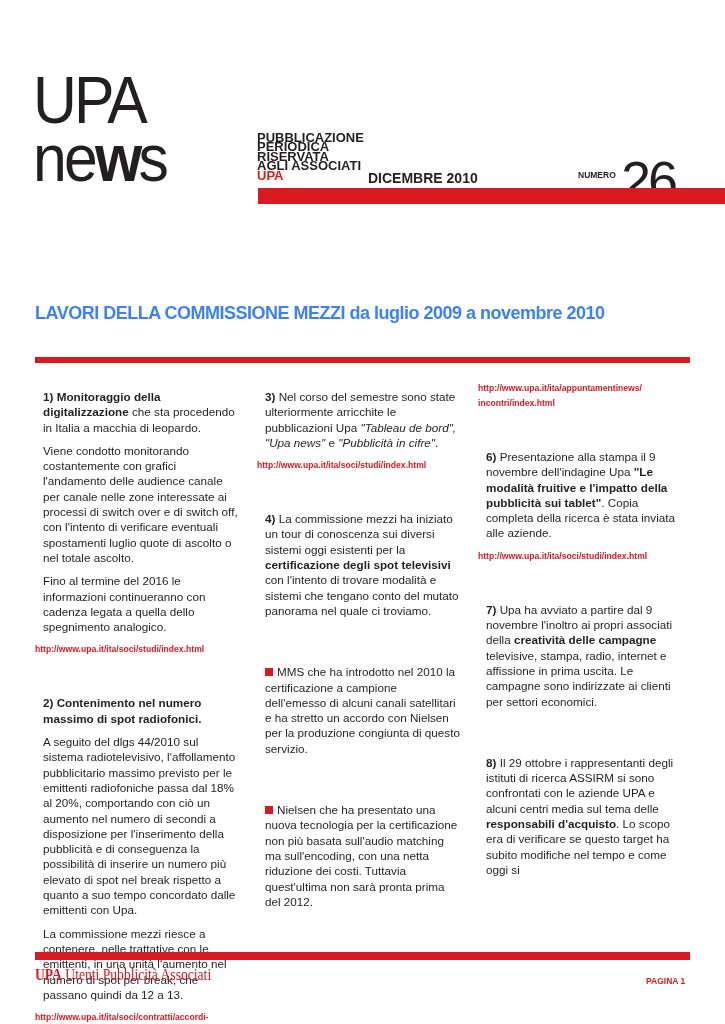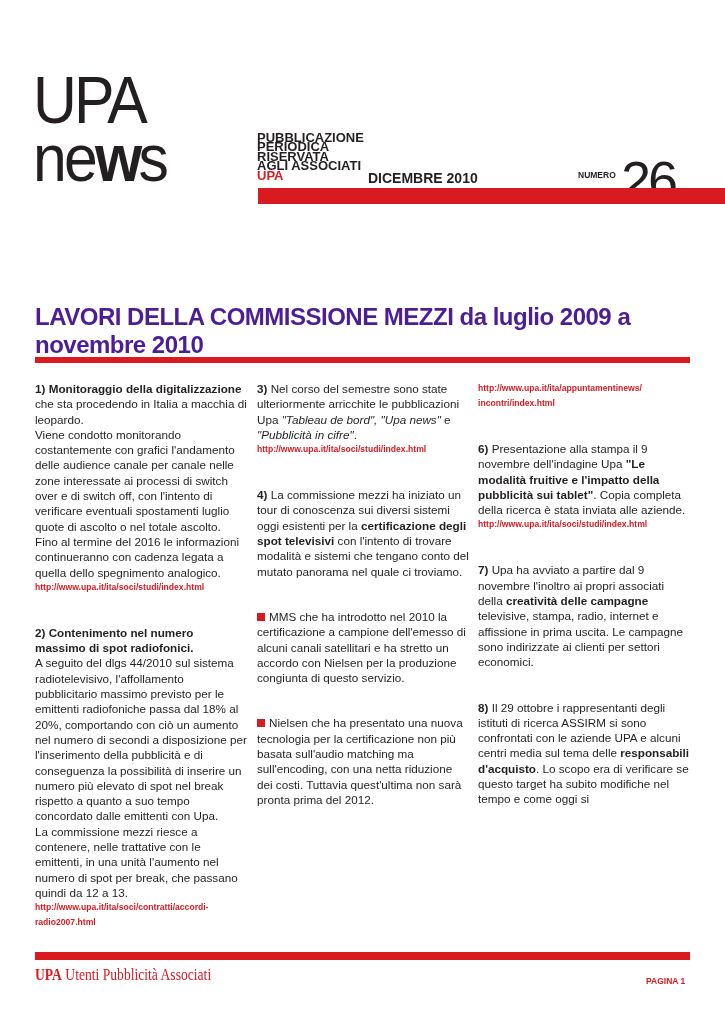--- a/index.html
+++ b/index.html
@@ -7,28 +7,28 @@
   .abs { position:absolute; }
   .logo-upa { left:33px; top:70px; font-size:66px; line-height:60px; letter-spacing:-3px; font-weight:400; font-family:"Liberation Sans", sans-serif; color:#231f20; transform:scaleX(0.92); transform-origin:left top; }
   .logo-news { left:33px; top:128px; font-size:66px; line-height:60px; letter-spacing:-3px; color:#231f20; transform:scaleX(0.92); transform-origin:left top; }
   .logo-news b { font-weight:700; letter-spacing:-4px; }
   .pub-info { left:257px; top:133px; font-size:13px; line-height:9.4px; font-weight:700; color:#231f20; }
   .pub-info .red { color:#da1a21; }
   .date { left:368px; top:170px; font-size:14px; font-weight:700; }
   .numero-label { left:578px; top:170px; font-size:8.5px; font-weight:700; }
   .numero-val { left:621px; top:128px; font-size:54px; line-height:54px; letter-spacing:-3px; font-weight:400;margin-top:25px; }
   .bar-top { left:258px; top:188px; width:467px; height:16px; background:#da1a21; }
-  .headline { left:35px; top:303px; font-size:24px; font-weight:700; letter-spacing:-0.5px; color:#4c1d95; }
+  .headline { left:35px; top:303px; font-size:18px; font-weight:700; letter-spacing:-0.5px; color:#3b82f6; }
   .headline .light { font-weight:700; }
   .bar-mid { left:35px; top:357px; width:655px; height:6px; background:#da1a21; }
   .col { top:381px; width:212px; font-size:11.7px; line-height:15.3px; color:#231f20; }
   .col1 { left:35px; }
   .col2 { left:257px; }
   .col3 { left:478px; }
-  .col p { margin:0; }
+  .col p { margin:8px; }
   .col .gap { height:30px; }
   .link { color:#da1a21; font-weight:700; font-size:8.6px; line-height:15px; display:block; }
   .bullet { display:inline-block; width:8px; height:8px; background:#da1a21; margin-right:4px; vertical-align:0px; }
   .bar-bottom { left:35px; top:952px; width:655px; height:8px; background:#da1a21; }
   .footer-brand { left:35px; top:966px; font-family:"Liberation Serif", serif; font-size:16px; color:#da1a21; transform:scaleX(0.85); transform-origin:left top; }
   .footer-brand b { font-weight:700; }
   .footer-page { left:646px; top:976px; font-size:8.5px; font-weight:700; color:#da1a21; }
 </style>
 </head>
 <body>

